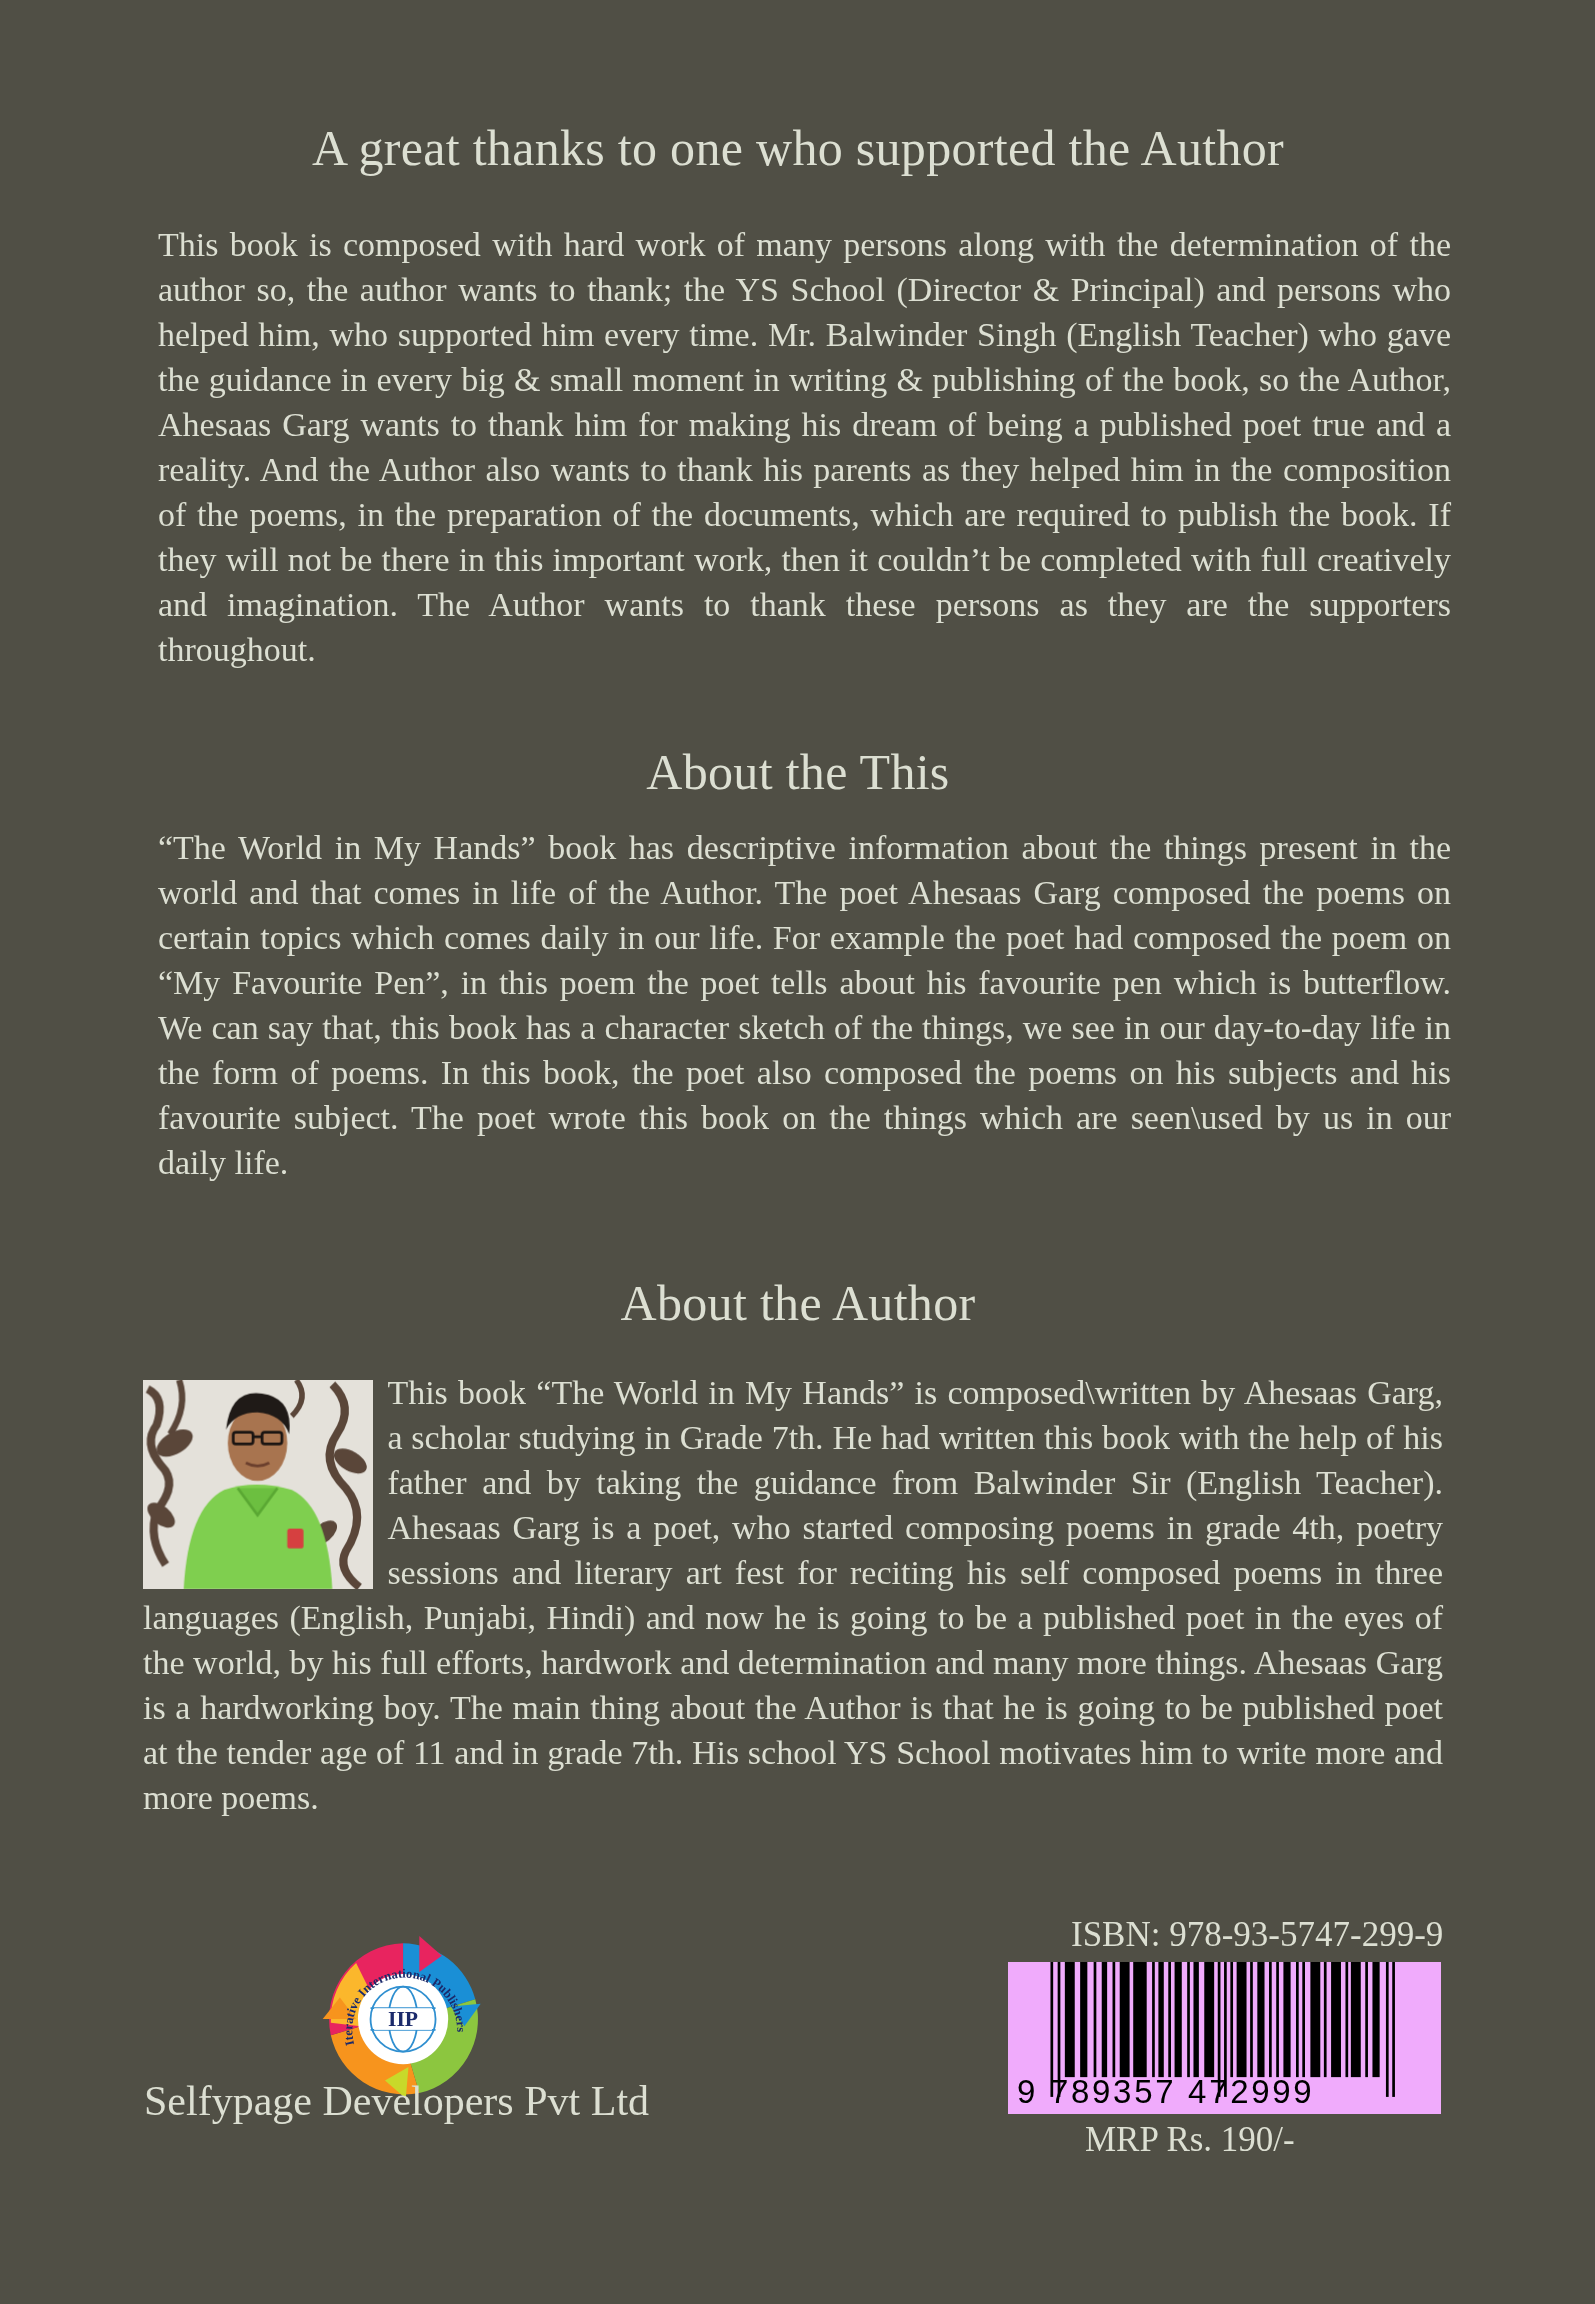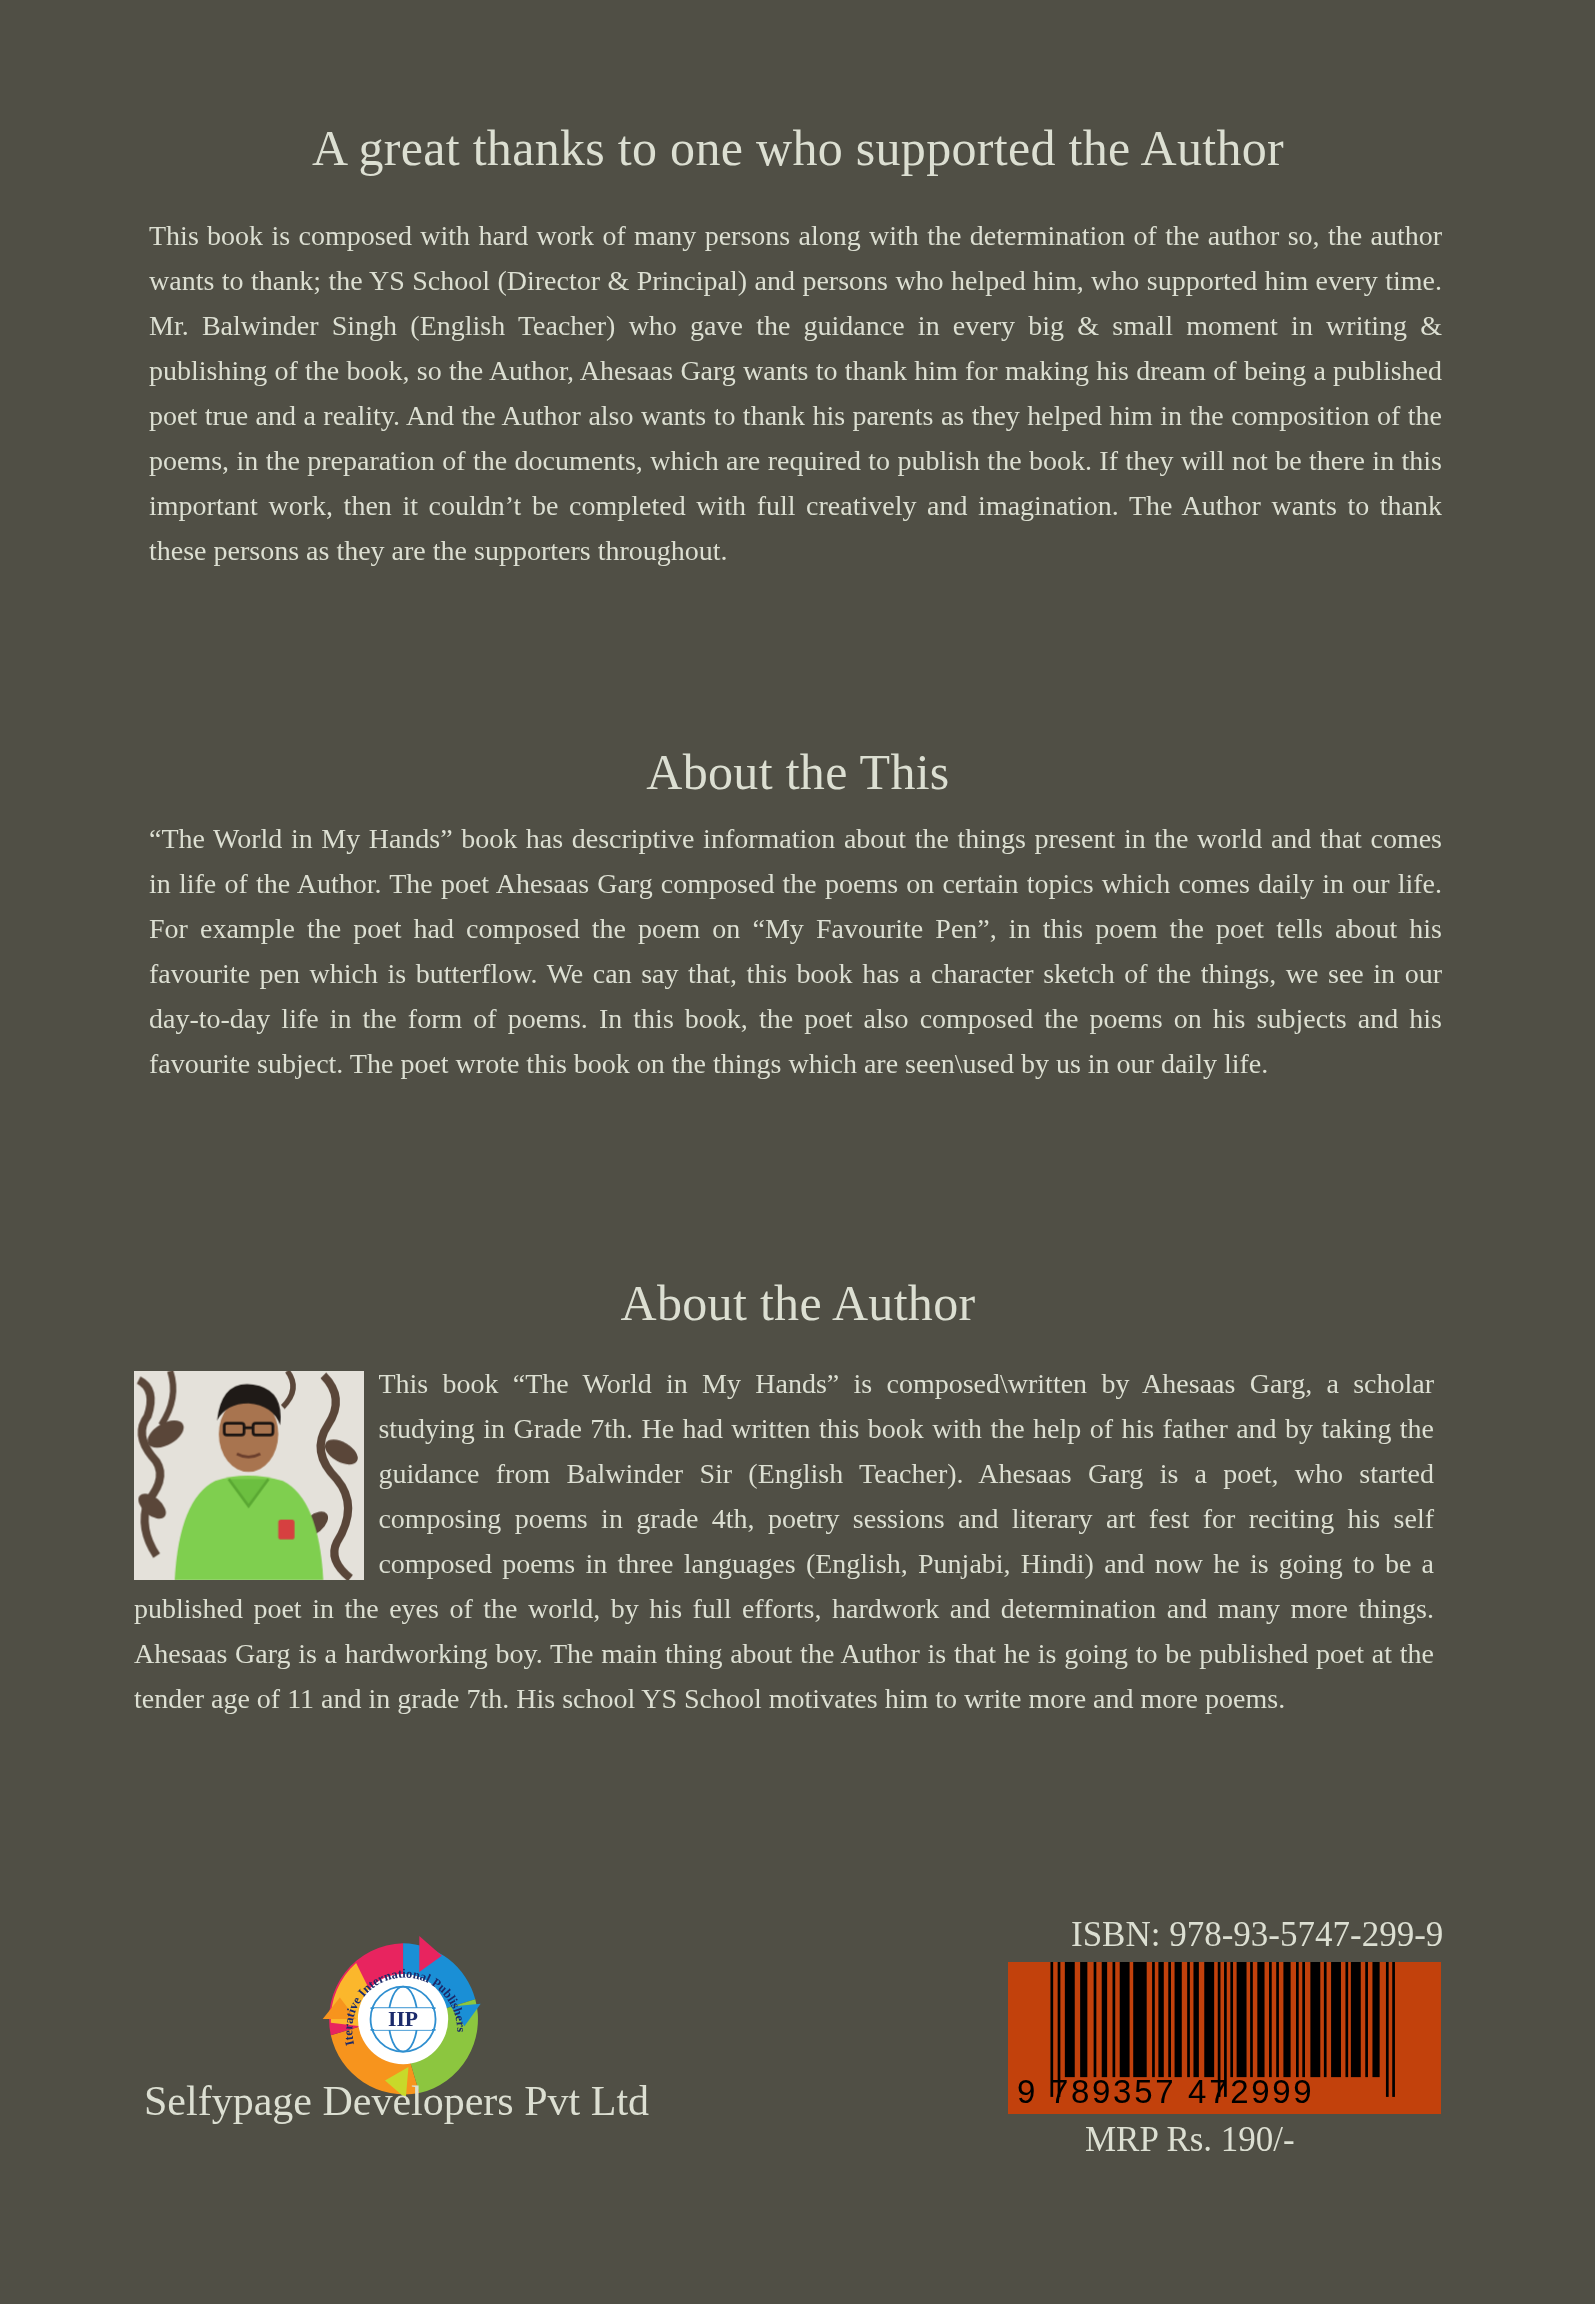--- a/index.html
+++ b/index.html
@@ -10,22 +10,22 @@
     font-family:"Liberation Serif", "DejaVu Serif", serif;
     position:relative;
   }
   .heading {
     position:absolute; left:0; width:1596px; text-align:center;
     font-weight:normal; font-size:50px; line-height:58px; margin:0;
     letter-spacing:0.3px;
   }
   .para {
     position:absolute; left:149px; width:1293px;
-    font-size:28px; line-height:45px; text-align:justify;
-    text-align-last:left; margin:0; hyphens:none;
+    font-size:34px; line-height:45px; text-align:justify;
+    text-align-last:left; margin:9px; hyphens:none;
   }
   #h-thanks { top:119px; }
   #p-thanks { top:213px; }
   #h-book { top:743px; }
   #p-book { top:816px; }
   #h-author { top:1262px;margin-top:12px; }
   #p-author { top:1361px; left:134px; width:1300px; }
   .photo {
     float:left; width:230px; height:209px; margin:10px 14.4px 5.4px 0;
     position:relative; overflow:hidden;
@@ -33,21 +33,21 @@
   }
   .photo svg { display:block; }
   .logo { position:absolute; left:320px; top:1936px; width:167px; height:167px; }
   #publisher-name {
     position:absolute; left:144px; top:2074px; font-size:42px; line-height:54px; white-space:nowrap;
   }
   #isbn-text {
     position:absolute; left:1071px; top:1912px; font-size:35px; line-height:45px; white-space:nowrap;
   }
   .barcode {
-    position:absolute; left:1008px; top:1962px; width:433px; height:152px; background:#c2410c;
+    position:absolute; left:1008px; top:1962px; width:433px; height:152px; background:#f0abfc;
   }
   #barcode-digits {
     position:absolute; left:9px; bottom:3.6px; font-family:"Liberation Sans", "DejaVu Sans", sans-serif;
     font-size:33px; color:#000; letter-spacing:2.7px; line-height:36px;
   }
   #mrp-text {
     position:absolute; left:1085px; top:2117px; font-size:35px; line-height:45px; white-space:nowrap;
   }
 </style>
 </head>

